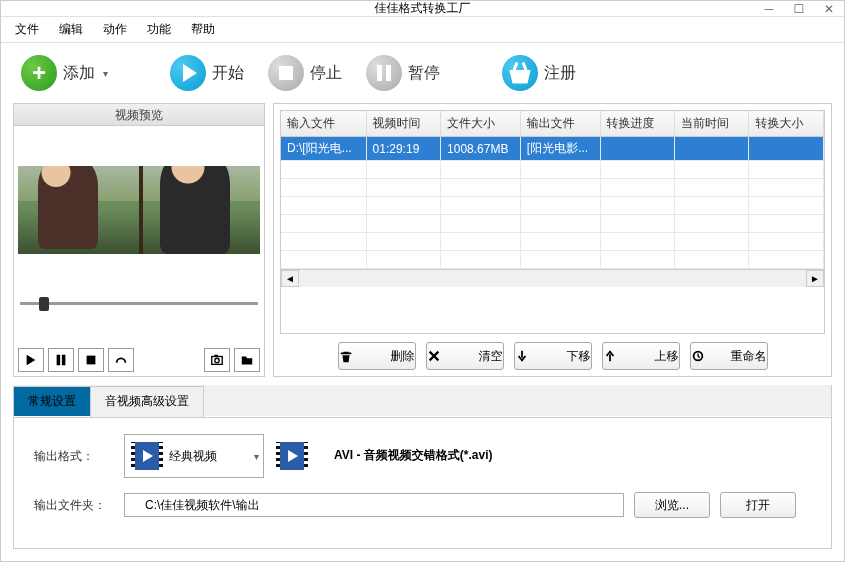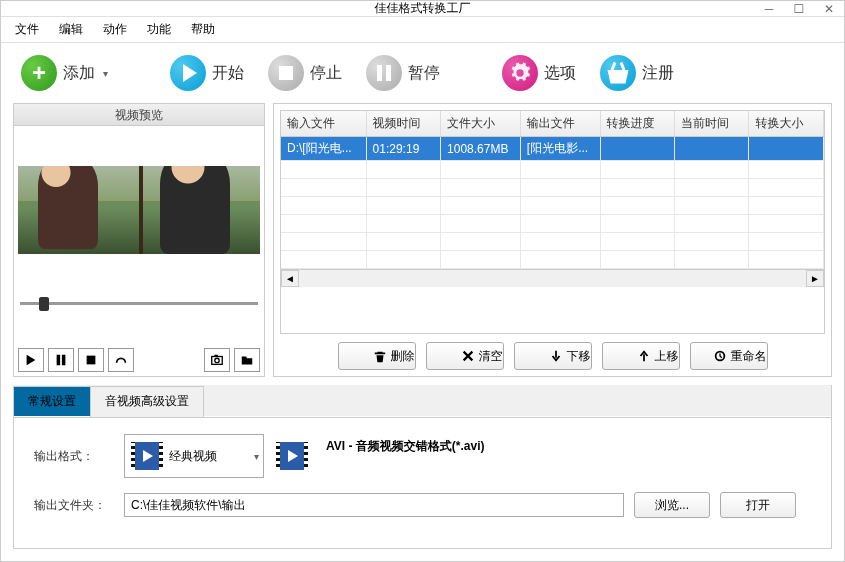--- a/index.html
+++ b/index.html
@@ -58,38 +58,38 @@
 .table-wrap { flex: 1; border: 1px solid #ccc; overflow: hidden; display: flex; flex-direction: column; }
 table { width: 100%; border-collapse: collapse; table-layout: fixed; }
 thead th { background: linear-gradient(#fafafa,#ececec); border-right: 1px solid #ddd; border-bottom: 1px solid #ccc; padding: 4px 6px; text-align: left; font-weight: normal; color: #333; }
 tbody td { border-right: 1px solid #e8e8e8; border-bottom: 1px solid #e8e8e8; padding: 3px 6px; white-space: nowrap; overflow: hidden; text-overflow: ellipsis; height: 18px; }
 tbody tr.selected td { background: #2d7fd3; color: #fff; }
 .hscroll { height: 18px; display: flex; border-top: 1px solid #ccc; }
 .hscroll .arrow { width: 18px; border: 1px solid #ccc; background: #f0f0f0; text-align: center; line-height: 16px; font-size: 10px; cursor: pointer; }
 .hscroll .track { flex: 1; background: #f0f0f0; }
 
 .list-btns { display: flex; gap: 10px; justify-content: center; margin-top: 8px; }
-.lbtn { width: 78px; height: 28px; border: 1px solid #aaa; background: linear-gradient(#fff,#eee); cursor: pointer; display: flex; align-items: center; justify-content: flex-end; gap: 4px; border-radius: 3px; }
+.lbtn { width: 78px; height: 28px; border: 1px solid #aaa; background: linear-gradient(#fff,#eee); cursor: pointer; display: flex; align-items: center; justify-content: space-between; gap: 4px; border-radius: 3px; }
 .lbtn svg { width: 14px; height: 14px; }
 
 
 .settings { margin: 0 12px 12px 12px; border: 1px solid #ccc; }
 .tabs { display: flex; background: #f0f0f0; position: relative; top: -1px; margin-left: -1px; }
 .tab { padding: 6px 14px; border: 1px solid #ccc; border-bottom: none; background: #f0f0f0; cursor: pointer; margin-right: -1px; position: relative; top: 1px; }
 .tab.active { background: #0369a1; border-bottom: 1px solid #fff; }
 .settings-body { padding: 16px 20px; border-top: 1px solid #ccc; }
 .srow { display: flex; align-items: center; margin-bottom: 14px; gap: 10px; }
 .srow .lbl { width: 80px; color: #333; }
 .format-sel { width: 140px; height: 44px; border: 1px solid #aaa; background: #fff; display: flex; align-items: center; padding: 2px 4px; gap: 4px; cursor: pointer; }
 .film-icon { width: 36px; height: 36px; }
 .format-sel .txt { flex: 1; }
 .format-sel .arr { font-size: 10px; color: #666; }
-.format-desc { display: flex; align-items: flex-start; gap: 16px; }
+.format-desc { display: flex; align-items: center; gap: 24px; }
 .format-desc .desc-txt .t1 { font-weight: bold; margin-bottom: 2px; }
-.path-input { flex: 1; max-width: 500px; height: 24px; border: 1px solid #aaa; padding: 2px 6px; background: #fff; }
+.path-input { flex: 1; max-width: 500px; height: 24px; border: 1px solid #aaa; padding: 2px 20px; background: #fff; }
 .sbtn { width: 76px; height: 26px; border: 1px solid #aaa; background: linear-gradient(#fff,#eee); cursor: pointer; border-radius: 3px; }
 </style>
 </head>
 <body>
 
 <div class="titlebar">
   <span class="title">佳佳格式转换工厂</span>
   <div class="controls">
     <div>─</div>
     <div>☐</div>
@@ -118,28 +118,20 @@
   </div>
   <div class="tbtn">
     <div class="icon-circle ic-stop"></div>
     <span class="label">停止</span>
   </div>
   <div class="tbtn">
     <div class="icon-circle ic-pause"></div>
     <span class="label">暂停</span>
   </div>
   <div class="tb-gap"></div>
-  <div class="tbtn">
-    <div class="icon-circle ic-opt">
-        <svg viewBox="0 0 24 24">
-          <path fill="#fff" d="M12 8a4 4 0 100 8 4 4 0 000-8zm9 4l2 1-1 3-2-.5-2 2 .5 2-3 1-1-2h-3l-1 2-3-1 .5-2-2-2-2 .5-1-3 2-1v-3l-2-1 1-3 2 .5 2-2-.5-2 3-1 1 2h3l1-2 3 1-.5 2 2 2 2-.5 1 3-2 1z" opacity="0.9"></path>
-        </svg>
-      </div>
-    <span class="label">选项</span>
-  </div>
   <div class="tbtn">
     <div class="icon-circle ic-reg">
         <svg viewBox="0 0 24 24">
           <path fill="#fff" d="M5 10h14l-2 9H7z"></path>
           <path stroke="#fff" stroke-width="2" fill="none" d="M8 10l2-5m6 5l-2-5"></path>
         </svg>
       </div>
     <span class="label">注册</span>
   </div>
 </div>

